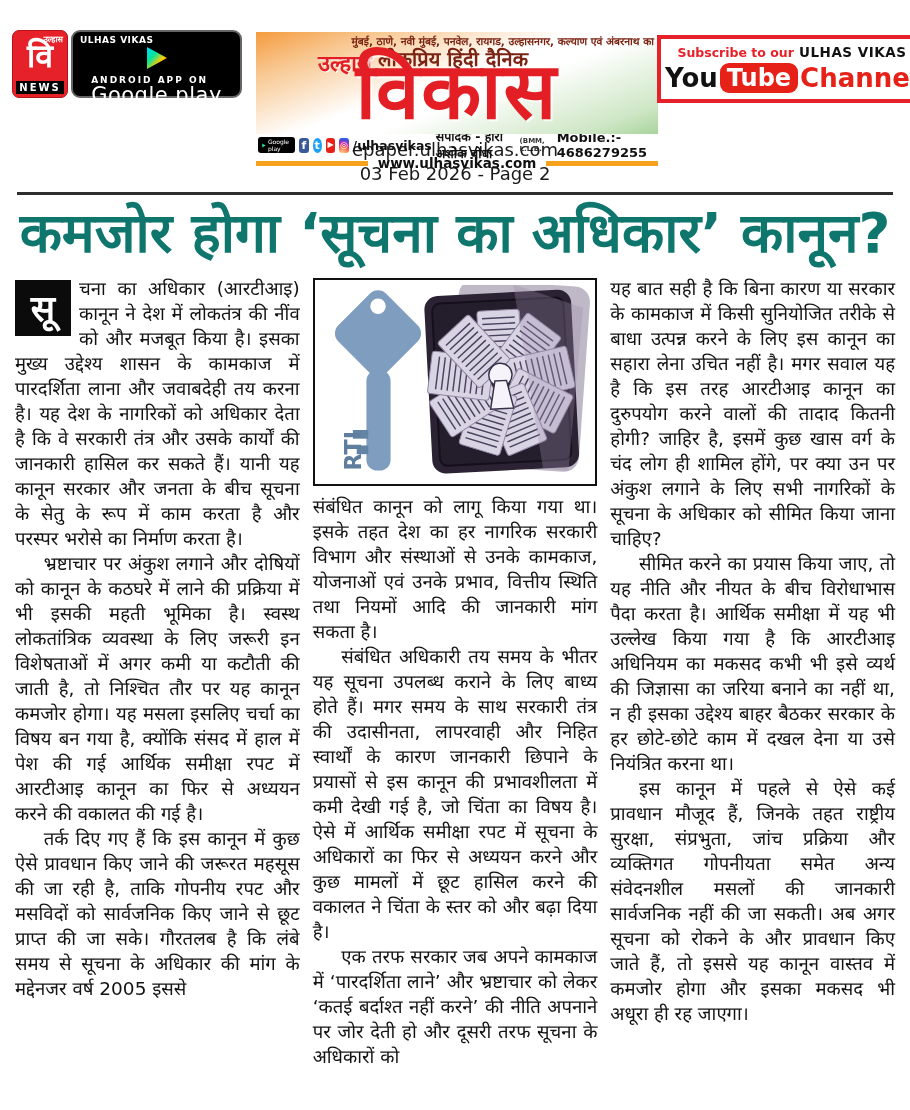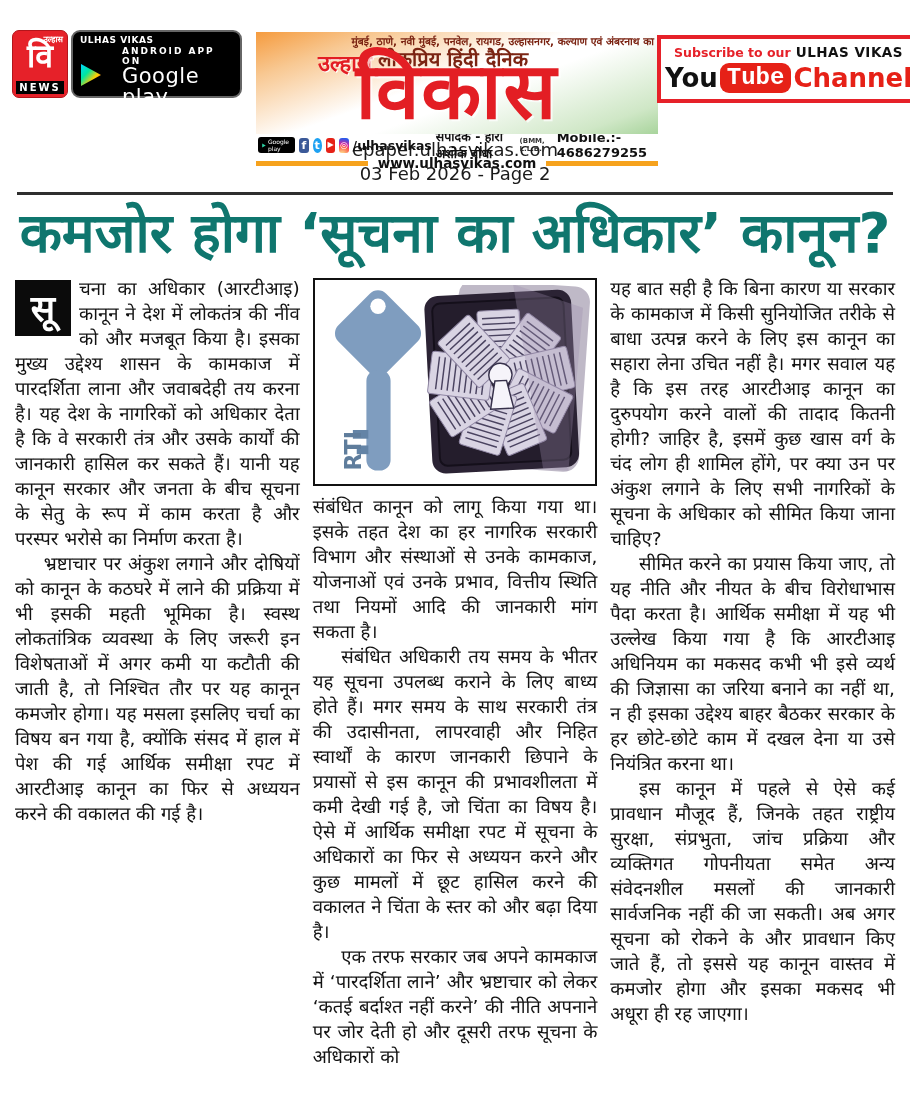--- a/index.html
+++ b/index.html
@@ -17,21 +17,21 @@
              font-size:32px;color:#fff;font-weight:900;}
   .nl-news{position:absolute;bottom:3px;left:3px;right:3px;background:#000;color:#fff;
            font-size:10px;font-weight:800;text-align:center;letter-spacing:2px;padding:1px 0;}
 
   
   .app-badge{position:absolute;left:12px;top:30px;width:230px;height:68px;display:flex;gap:3px;cursor:pointer;}
   .app-badge .news-logo{height:66px;}
   .play-black{flex:1;background:#000;border-radius:9px;border:2px solid #666;color:#fff;
               padding:3px 7px 2px;position:relative;}
   .pb-brand{font-size:9px;font-weight:800;letter-spacing:.5px;}
-  .pb-row{display:flex;align-items:center;gap:20px;margin-top:1px;}
+  .pb-row{display:flex;align-items:center;gap:1px;margin-top:1px;flex-direction:column;}
   .pb-line1{font-size:9px;letter-spacing:2px;font-weight:600;}
   .pb-gplay{font-size:21px;font-weight:500;line-height:1;letter-spacing:.5px;}
   .pb-install{font-size:10px;font-weight:700;margin-top:2px;}
 
   
   .masthead{position:absolute;left:256px;top:4px;width:402px;}
   .mh-tricolor{position:relative;height:102px;
      background:linear-gradient(160deg,#f59b3e 0%,#f8c892 18%,#ffffff 46%,#ffffff 58%,#cfe7c6 88%,#a8d49c 100%);}
   .mh-cities{font-size:10.5px;font-weight:800;color:#7b2413;text-align:right;padding:2px 4px 0 0;margin-top:28px;}
   .mh-tagline{font-size:20px;font-weight:800;color:#7b2413;text-align:center;padding-right:8px;line-height:1.1;}
@@ -59,21 +59,21 @@
   
   .yt-badge{position:absolute;right:8px;top:36px;width:244px;height:66px;display:flex;gap:3px;cursor:pointer;}
   .yt-box{flex:1;background:#fff;border:3px solid #e62129;box-shadow:0 0 0 1px #e62129;
           padding:3px 4px;text-align:center;}
   .yt-line1{white-space:nowrap;}
   .yt-sub{color:#e62129;font-weight:800;font-size:12.5px;}
   .yt-brand{color:#111;font-weight:900;font-size:13.5px;letter-spacing:.5px;}
   .yt-line2{display:flex;align-items:center;justify-content:center;margin-top:2px;}
   .yt-you{color:#111;font-weight:900;font-size:26px;line-height:1;}
   .yt-tube{background:#e62117;color:#fff;font-weight:900;font-size:24px;line-height:1;
-           border-radius:9px;padding:3px 7px;margin:0 2px;font-family:Liberation Mono, monospace;}
+           border-radius:9px;padding:3px 7px;margin:0 2px;}
   .yt-channel{color:#e62117;font-weight:900;font-size:26px;line-height:1;}
 
   
   .pageinfo{text-align:center;font-size:18px;line-height:1.35;color:#1a1a1a;margin-top:0;}
   .rule{border-top:3px solid #2e2e2e;margin:5px 17px 0;}
 
   
   .headline{text-align:center;font-size:55px;font-weight:800;color:#0f766e;line-height:1.12;
             margin:8px 6px 12px;}
   .cols{display:flex;gap:13px;padding:0 15px;}
@@ -176,20 +176,21 @@
   </div>
   <div class="rule"></div>
 
   <h1 class="headline">कमजोर होगा ‘सूचना का अधिकार’ कानून?</h1>
 
   <div class="cols">
 
     <div class="col">
       <p><span class="dropcap">सू</span><span>चना का अधिकार (आरटीआइ) कानून ने देश में लोकतंत्र की नींव को और मजबूत किया है। इसका मुख्य उद्देश्य शासन के कामकाज में पारदर्शिता लाना और जवाबदेही तय करना है। यह देश के नागरिकों को अधिकार देता है कि वे सरकारी तंत्र और उसके कार्यों की जानकारी हासिल कर सकते हैं। यानी यह कानून सरकार और जनता के बीच सूचना के सेतु के रूप में काम करता है और परस्पर भरोसे का निर्माण करता है।</span></p>
       <p>भ्रष्टाचार पर अंकुश लगाने और दोषियों को कानून के कठघरे में लाने की प्रक्रिया में भी इसकी महती भूमिका है। स्वस्थ लोकतांत्रिक व्यवस्था के लिए जरूरी इन विशेषताओं में अगर कमी या कटौती की जाती है, तो निश्चित तौर पर यह कानून कमजोर होगा। यह मसला इसलिए चर्चा का विषय बन गया है, क्योंकि संसद में हाल में पेश की गई आर्थिक समीक्षा रपट में आरटीआइ कानून का फिर से अध्ययन करने की वकालत की गई है।</p>
+      <p>तर्क दिए गए हैं कि इस कानून में कुछ ऐसे प्रावधान किए जाने की जरूरत महसूस की जा रही है, ताकि गोपनीय रपट और मसविदों को सार्वजनिक किए जाने से छूट प्राप्त की जा सके। गौरतलब है कि लंबे समय से सूचना के अधिकार की मांग के मद्देनजर वर्ष 2005 इससे</p>
     </div>
 
     <div class="col">
       <div class="fig">
         <svg viewBox="0 0 280 200">
           <rect x="0" y="0" width="280" height="200" fill="#ffffff"></rect>
 
           <g transform="rotate(-3 187 100)">
             <rect x="138" y="-2" width="136" height="192" rx="16" fill="#8b7f99" opacity="0.55" transform="rotate(7 200 95)"></rect>
             <rect x="112" y="8" width="152" height="184" rx="14" fill="#2b2334"></rect>

